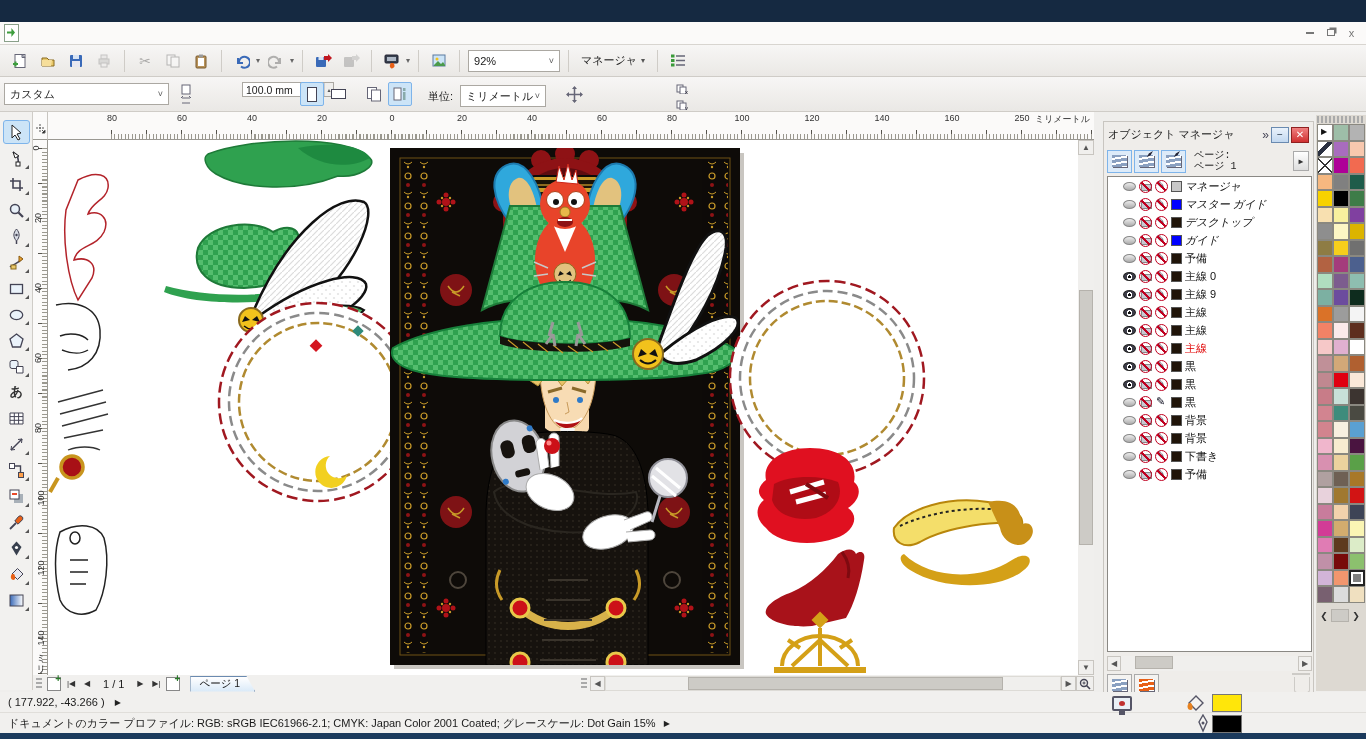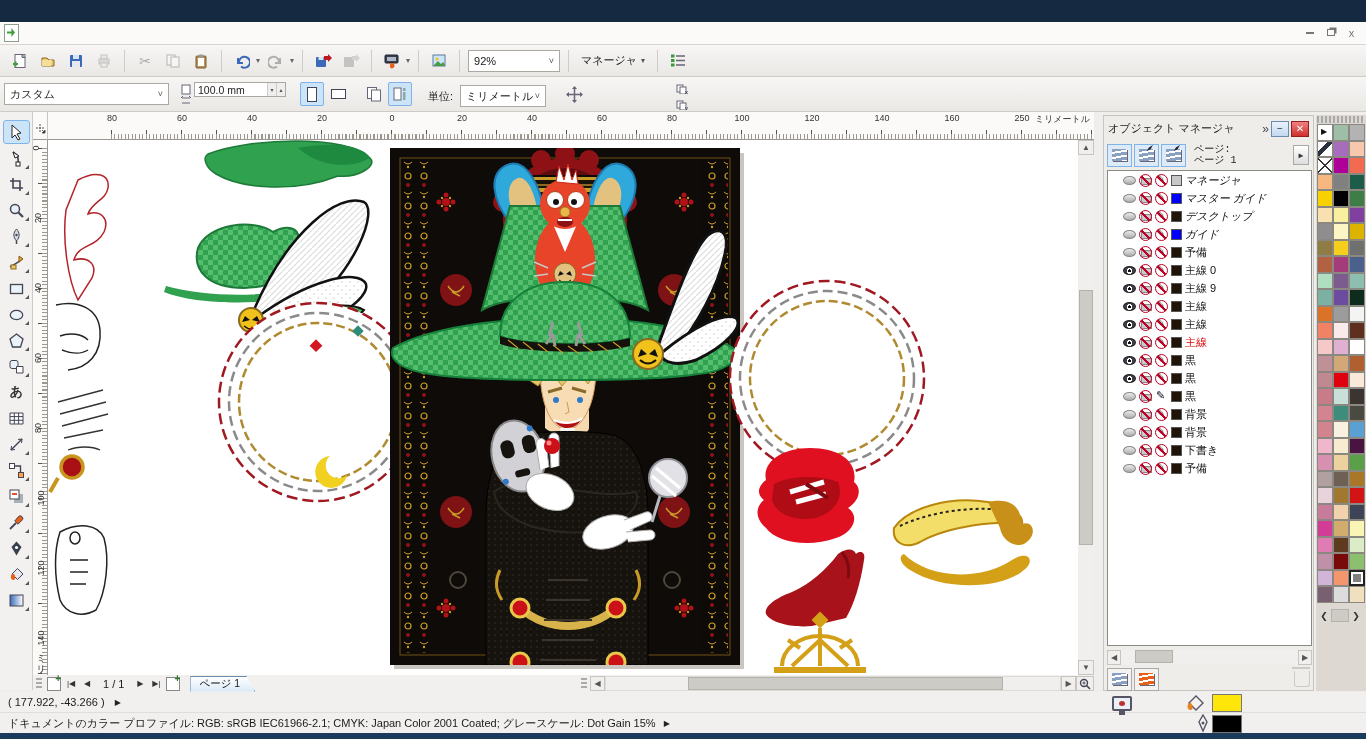--- a/index.html
+++ b/index.html
@@ -12,21 +12,21 @@
   #menustrip { left:0; top:22px; width:1366px; height:23px; background:#FBFAF9; border-bottom:1px solid #D8D5D0; }
   .docicon { left:4px; top:2px; width:15px; height:18px; background:#FFF; border:1px solid #8AA08A; position:absolute; }
   .docicon::after { content:''; position:absolute; left:2px; top:3px; width:8px; height:9px; background:#3E9E3E; clip-path:polygon(0 40%,55% 40%,55% 0,100% 50%,55% 100%,55% 60%,0 60%); }
   .winbtn { width:17px; height:15px; display:inline-flex; align-items:center; justify-content:center; color:#777; font-size:11px; }
   .winbtn .bar { width:8px; height:2px; background:#777; }
   .winbtn .rest { width:8px; height:7px; border:1px solid #777; box-shadow:2px -2px 0 -0.5px #777; }
   #winctrls { right:6px; top:3px; display:flex; gap:4px; position:absolute; }
 
   .bar-row { left:0; width:1366px; background:linear-gradient(#F7F6F5,#EAE8E5); border-bottom:1px solid #CFCCC7; }
   #toolbar { top:45px; height:32px; display:flex; align-items:center; padding-left:8px; gap:4px; }
-  #propbar { top:77px; height:35px; }
+  #propbar { top:77px; height:35px;padding-left:48px; }
 
   .tbtn { width:24px; height:24px; display:flex; align-items:center; justify-content:center; border-radius:2px; }
   .tsep { width:1px; height:22px; background:#CFCCC7; margin:0 4px; }
   .ddarrow { font-size:8px; color:#666; margin-left:-2px; }
   .disabled { opacity:.42; filter:grayscale(1); }
   .combo { height:22px; background:#FFF; border:1px solid #ABA8A2; display:flex; align-items:center; padding:0 5px; justify-content:space-between; }
   .combo .car { font-size:9px; color:#555; }
 
   
   .spinfield { height:15px; background:#FFF; border:1px solid #ABA8A2; display:flex; align-items:center; font-size:10.5px; padding-left:3px; position:relative; }
@@ -80,21 +80,21 @@
   .pgcount { padding:0 8px; font-size:11px; }
   .pagetab { height:16px; margin-left:8px; padding:0 14px 0 8px; display:flex; align-items:center; background:linear-gradient(#FFFFFF,#D9E9F8); border:1px solid #6A8AB0; border-bottom:none; clip-path:polygon(0 0,calc(100% - 9px) 0,100% 100%,0 100%); font-size:10.5px; }
   .pageadd { width:14px; height:14px; border:1px solid #888; background:#FFF; position:relative; margin:0 2px; }
   .pageadd::after { content:'+'; position:absolute; right:-1px; top:-5px; color:#2A7A2A; font-size:10px; font-weight:bold; }
   #hscroll { position:absolute; left:545px; top:1px; width:516px; height:15px; display:flex; align-items:center; }
   #hscroll .tr { flex:1; height:15px; background:#F0EFED; border:1px solid #DDDBD6; position:relative; }
   #hscroll .th { position:absolute; left:82px; top:0px; width:315px; height:13px; }
   .grip { width:6px; height:12px; background:repeating-linear-gradient(to bottom,#AAA 0 2px,transparent 2px 4px); margin:0 3px; }
 
   
-  #panel { left:1103px; top:115px; width:211px; height:576px; background:#EFEDEA; border:1px solid #C8C5C0; }
+  #panel { left:1103px; top:121px; width:211px; height:576px; background:#EFEDEA; border:1px solid #C8C5C0; }
   #panel-header { height:25px; display:flex; align-items:center; padding:0 4px; }
   #panel-title { flex:1; font-size:11px; color:#222; }
   .ph-btn { width:18px; height:16px; display:flex; align-items:center; justify-content:center; font-size:10px; margin-left:2px; }
   .ph-min { background:linear-gradient(#EAF2FB,#C2D8F0); border:1px solid #6A8AB0; color:#234; }
   .ph-close { background:linear-gradient(#F08080,#D03030); border:1px solid #902020; color:#FFF; font-weight:bold; }
   #panel-btnrow { height:28px; display:flex; align-items:center; padding:0 3px; position:relative;font-family:Liberation Mono, monospace; }
   .pm-btn { width:25px; height:23px; border:1px solid #7EB4EA; background:#DDEBF9; margin-right:2px; display:flex; align-items:center; justify-content:center; }
   .layersicon { width:15px; height:12px; background:repeating-linear-gradient(170deg,#8AA0C0 0 3px,#FFF 3px 5px); box-shadow:1px 1px 0 #667; }
   .layersicon.pen::after, .layersicon.eye2::after { content:''; display:block; width:6px; height:6px; margin:-4px 0 0 8px; background:#223; clip-path:polygon(0 100%,30% 40%,100% 0,60% 70%); }
   #pm-pagelabel { font-size:10px; line-height:11px; margin-left:6px; color:#222; }

